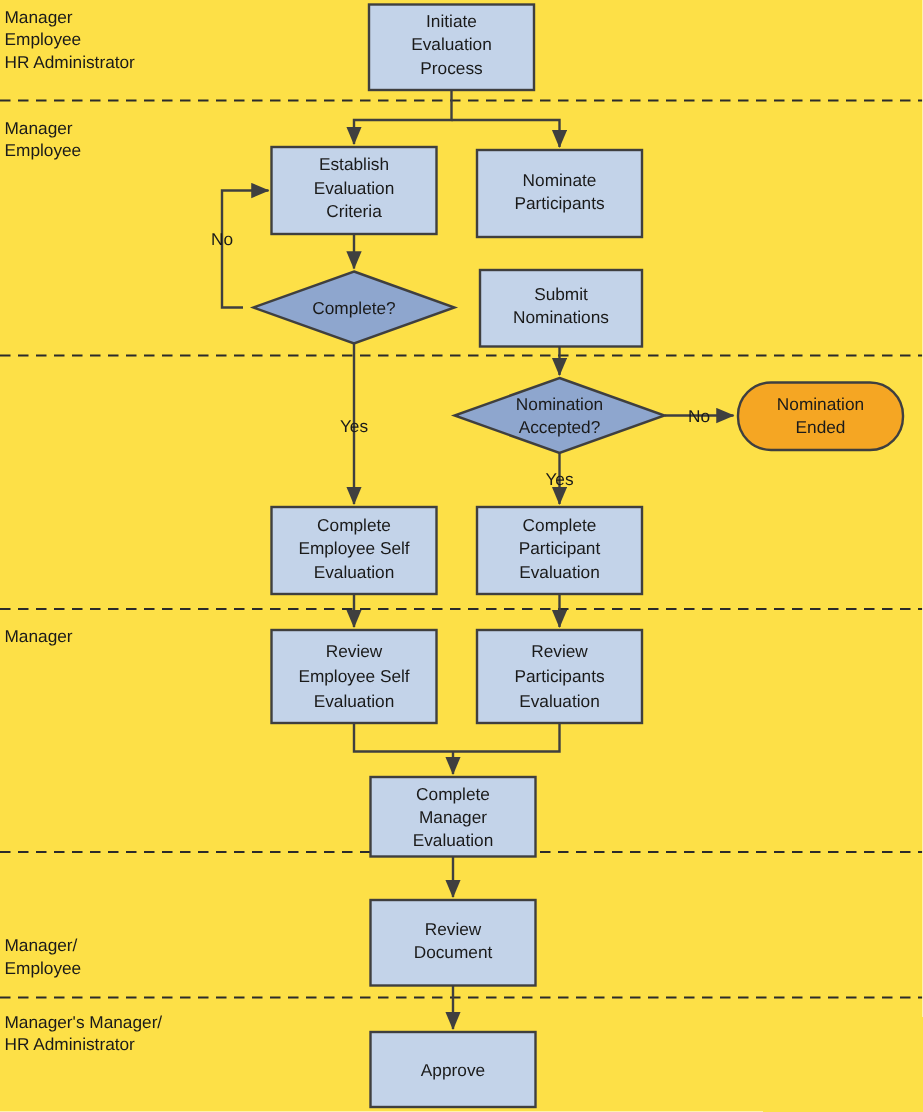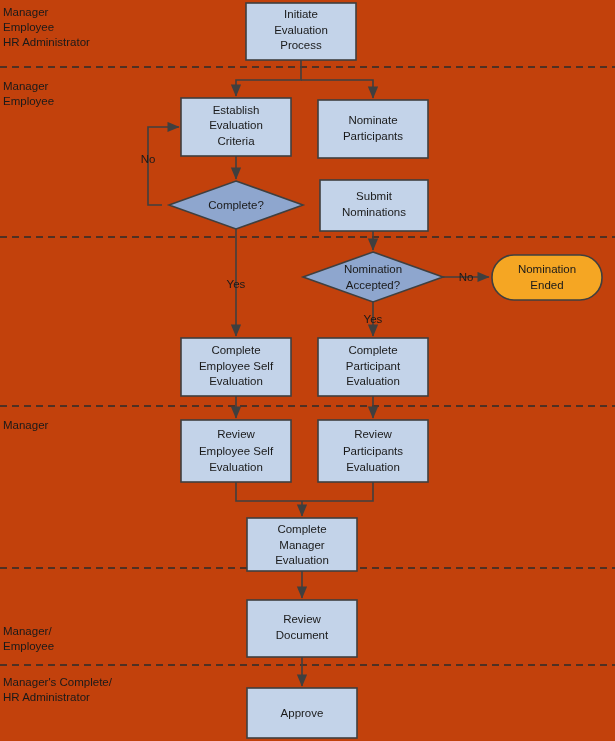--- a/index.html
+++ b/index.html
@@ -7,21 +7,21 @@
     padding: 0;
     background: #ffffff;
   }
   body {
     font-family: "Liberation Sans", sans-serif;
   }
   #diagram-root {
     position: relative;
     width: 615px;
     height: 741px;
-    background: #c2410c;
+    background: #fde047;
     overflow: hidden;
   }
   svg.flow {
     position: absolute;
     top: 0;
     left: 0;
     width: 615px;
     height: 741px;
   }
   .lane-label {
@@ -75,21 +75,21 @@
 
   <div class="lane-label" style="left:3px; top:5px;"><span>Manager</span><br><span>Employee</span><br><span>HR Administrator</span></div>
 
   <div class="lane-label" style="left:3px; top:79px;"><span>Manager</span><br><span>Employee</span></div>
 
 
   <div class="lane-label" style="left:3px; top:418px;"><span>Manager</span></div>
 
   <div class="lane-label" style="left:3px; top:578px;margin-top:46px;"><span>Manager/</span><br><span>Employee</span></div>
 
-  <div class="lane-label" style="left:3px; top:675px;"><span>Manager's Complete/</span><br><span>HR Administrator</span></div>
+  <div class="lane-label" style="left:3px; top:675px;"><span>Manager's Manager/</span><br><span>HR Administrator</span></div>
 
   <svg class="flow" viewBox="0 0 615 741" xmlns="http://www.w3.org/2000/svg">
     <defs>
       <marker id="arrowhead" markerWidth="9" markerHeight="9" refX="7.2" refY="3.2" orient="auto" markerUnits="strokeWidth">
         <path d="M0,0 L7.6,3.2 L0,6.4 Z" fill="#3f3f3f"></path>
       </marker>
     </defs>
 
     <line class="divider" x1="0" y1="67" x2="615" y2="67"></line>
     <line class="divider" x1="0" y1="237" x2="615" y2="237"></line>

